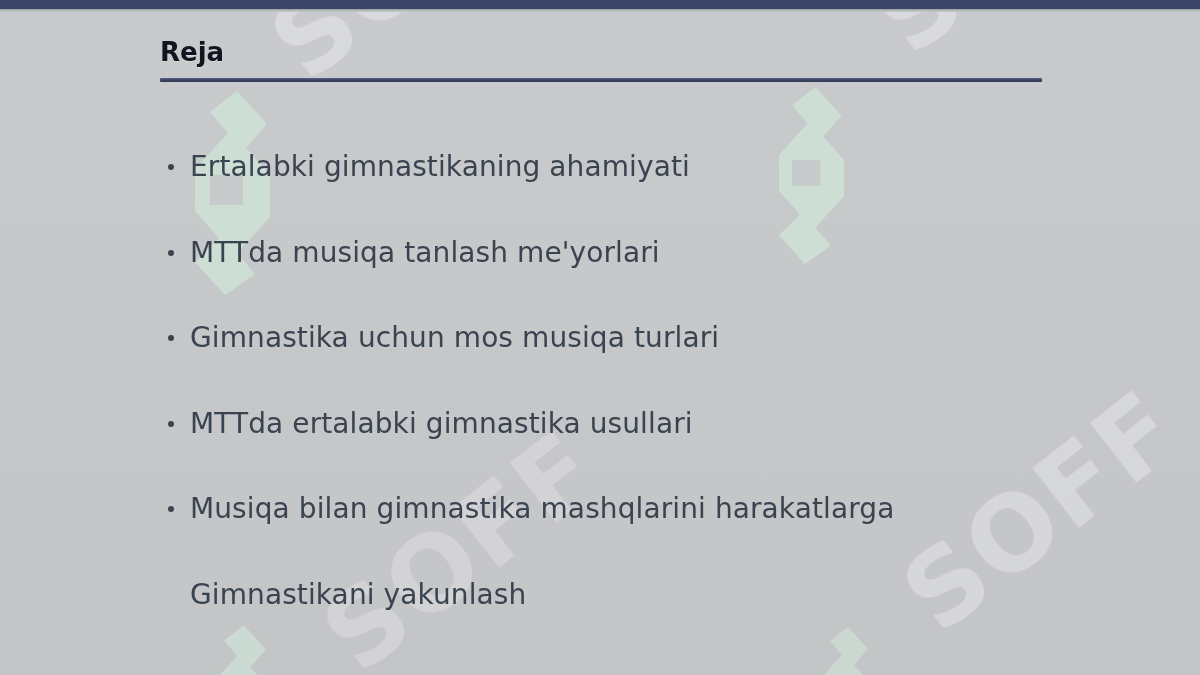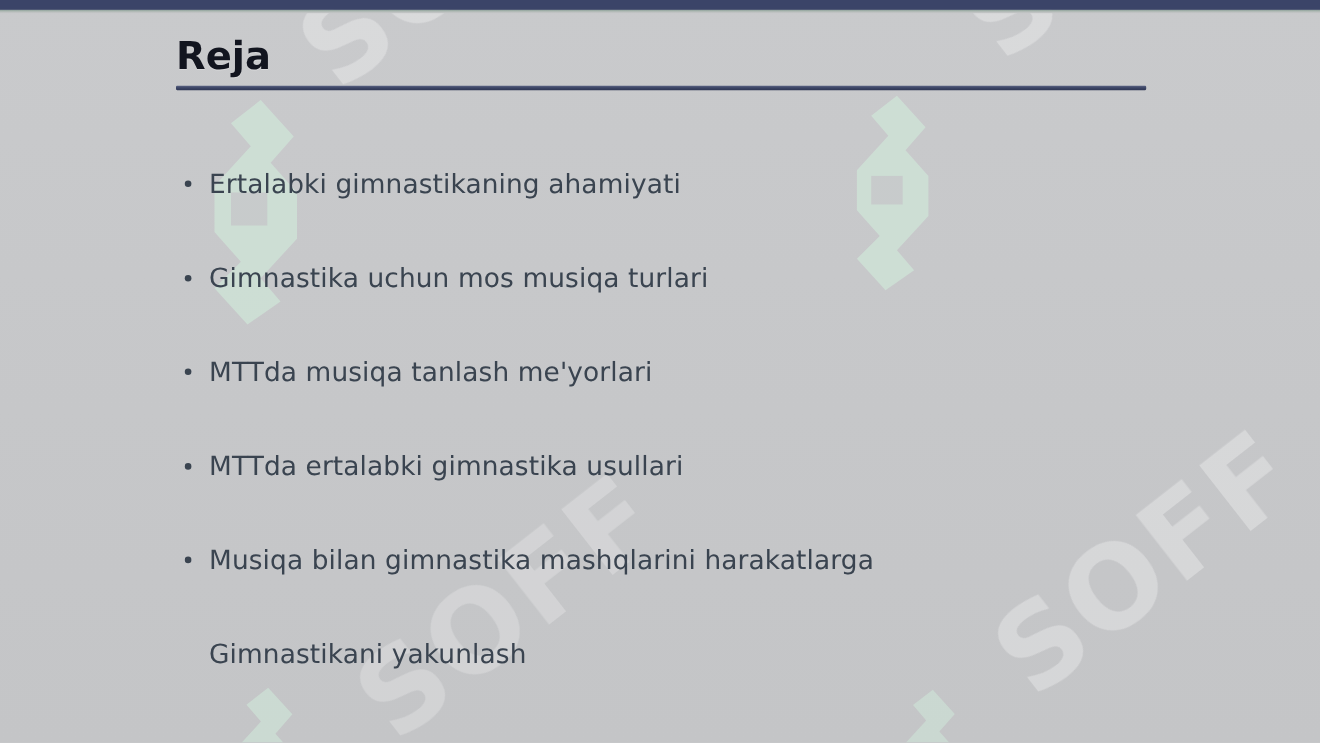--- a/index.html
+++ b/index.html
@@ -70,21 +70,21 @@
   }
 
   
   .title-block {
     position: absolute;
     left: 160px;
     top: 30px;
     z-index: 3;
   }
   .slide-title {
-    font-size: 35px;
+    font-size: 26px;
     font-weight: bold;
     color: #12151f;
     line-height: 44px;
     letter-spacing: 0px;
     margin: 0;
     text-shadow: 0 1px 0 rgba(255,255,255,0.28);
   }
   .title-rule {
     position: absolute;
     left: 160px;
@@ -117,21 +117,21 @@
     position: absolute;
     left: 2px;
     top: 12px;
     width: 6px;
     height: 6px;
     border-radius: 50%;
     background: #3a4450;
   }
   .bullet-text {
     display: block;
-    font-size: 24px;
+    font-size: 28px;
     line-height: 30px;
     color: #3a4450;
     white-space: nowrap;
     letter-spacing: 0.1px;
   }
 </style>
 </head>
 <body>
 
 <div class="slide">
@@ -183,28 +183,28 @@
   </div>
   <div class="title-rule"></div>
 
   <ul class="bullets">
     <li class="bullet-item">
       <span class="bullet-dot"></span>
       <span class="bullet-text">Ertalabki gimnastikaning ahamiyati</span>
     </li>
     <li class="bullet-item">
       <span class="bullet-dot"></span>
+      <span class="bullet-text">MTTda musiqa tanlash me'yorlari</span>
+    </li>
+    <li class="bullet-item">
+      <span class="bullet-dot"></span>
       <span class="bullet-text">Gimnastika uchun mos musiqa turlari</span>
     </li>
     <li class="bullet-item">
       <span class="bullet-dot"></span>
-      <span class="bullet-text">MTTda musiqa tanlash me'yorlari</span>
-    </li>
-    <li class="bullet-item">
-      <span class="bullet-dot"></span>
       <span class="bullet-text">MTTda ertalabki gimnastika usullari</span>
     </li>
     <li class="bullet-item">
       <span class="bullet-dot"></span>
       <span class="bullet-text">Musiqa bilan gimnastika mashqlarini harakatlarga</span>
     </li>
     <li class="bullet-item">
 
       <span class="bullet-text">Gimnastikani yakunlash</span>
     </li>

